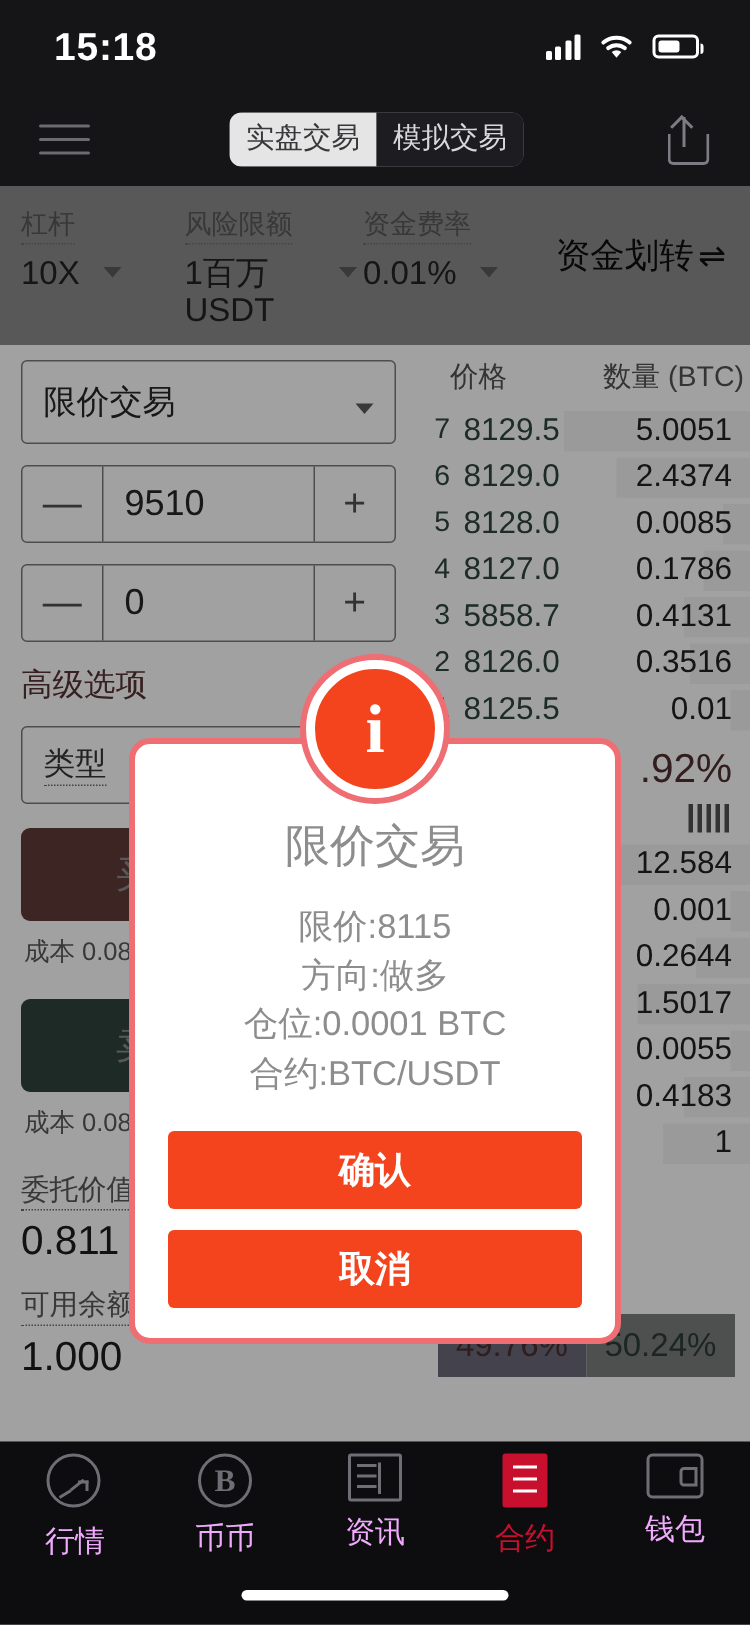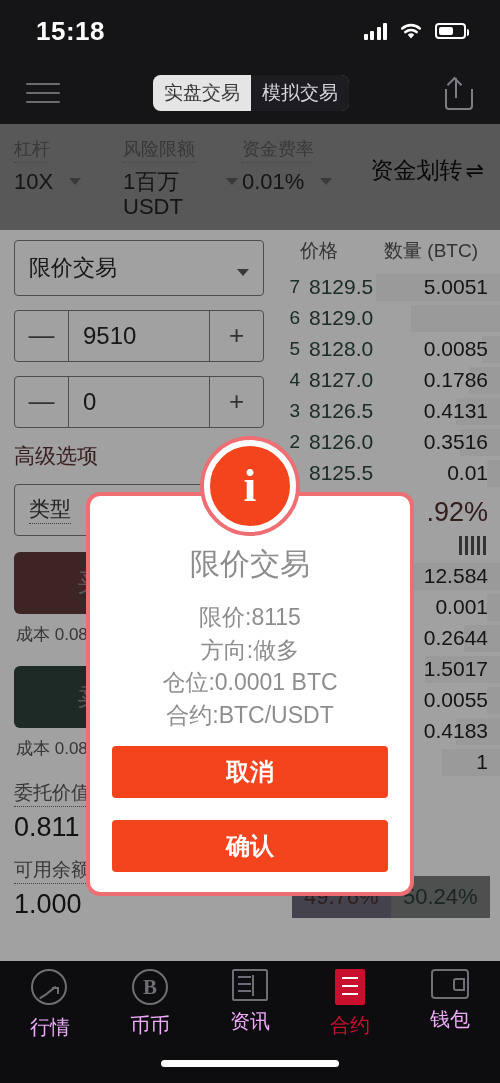--- a/index.html
+++ b/index.html
@@ -73,21 +73,21 @@
   .typebox { height:52px; border:1px solid #ddd; border-radius:4px; display:flex; align-items:center; padding:0 14px; font-size:21px; color:#555; margin-bottom:16px;}
   .typebox span { border-bottom:1px dotted #bbb; }
   .bigbtn { height:62px; border-radius:6px; display:flex; align-items:center; justify-content:center; font-size:25px; color:#fff;}
   .buybtn { background:#ef4b36; }
   .sellbtn { background:#1a7d4e; }
   .costline { font-size:17px; color:#999; margin:9px 0 20px 2px;}
   .stat { margin-top:14px; }
   .stat .k { font-size:19px; color:#9a9a9a; border-bottom:1px dotted #c6c6c6; display:inline-block;}
   .stat .v { font-size:27px; color:#222; margin-top:5px;}
 
-  .obhead { display:flex; font-size:19px; color:#8f8f8f; padding:0 22px 8px 0;}
+  .obhead { display:flex; font-size:19px; color:#8f8f8f; padding:0 4px 8px 0;}
   .obhead .h1 { width:92px; text-align:left; padding-left:22px;}
   .obhead .h2 { flex:1; text-align:right;}
   .obrow { display:flex; align-items:center; height:31px; font-size:21px; position:relative;}
   .obrow .idx { width:22px; text-align:right; font-size:19px;}
   .obrow .px { width:86px; text-align:left; padding-left:9px;}
   .obrow .qty { flex:1; text-align:right; padding-right:12px; color:#2b2b2b; position:relative; z-index:2;}
   .depth { position:absolute; right:0; top:2px; bottom:2px; background:rgba(0,0,0,0.045); z-index:1;}
   .sell .idx,.sell .px { color:#18845a; }
   .buy  .idx,.buy  .px { color:#c0392b; }
   .midprice { padding:8px 12px 2px 0; text-align:right;}
@@ -270,37 +270,38 @@
               <div class="obrow sell">
                 <div class="depth" style="width: 56%;"></div>
                 <div class="idx">7</div>
                 <div class="px">8129.5</div>
                 <div class="qty">5.0051</div>
               </div>
               <div class="obrow sell">
                 <div class="depth" style="width: 40%;"></div>
                 <div class="idx">6</div>
                 <div class="px">8129.0</div>
+                <div class="qty">2.4374</div>
               </div>
               <div class="obrow sell">
                 <div class="depth" style="width: 8%;"></div>
                 <div class="idx">5</div>
                 <div class="px">8128.0</div>
                 <div class="qty">0.0085</div>
               </div>
               <div class="obrow sell">
                 <div class="depth" style="width: 14%;"></div>
                 <div class="idx">4</div>
                 <div class="px">8127.0</div>
                 <div class="qty">0.1786</div>
               </div>
               <div class="obrow sell">
                 <div class="depth" style="width: 20%;"></div>
                 <div class="idx">3</div>
-                <div class="px">8126.5</div>
+                <div class="px">5858.7</div>
                 <div class="qty">0.4131</div>
               </div>
               <div class="obrow sell">
                 <div class="depth" style="width: 18%;"></div>
                 <div class="idx">2</div>
                 <div class="px">8126.0</div>
                 <div class="qty">0.3516</div>
               </div>
               <div class="obrow sell">
                 <div class="depth" style="width: 6%;"></div>
@@ -388,22 +389,22 @@
 
     <div class="modal">
       <div class="badge">
         <span class="i">i</span>
       </div>
       <div class="m-title">限价交易</div>
       <div class="m-line">限价:8115</div>
       <div class="m-line">方向:做多</div>
       <div class="m-line">仓位:0.0001 BTC</div>
       <div class="m-line">合约:BTC/USDT</div>
+      <div class="m-btn first">确认</div>
       <div class="m-btn">取消</div>
-      <div class="m-btn first">确认</div>
     </div>
   </div>
 
   <div class="tabbar">
     <div class="tabs">
       <div class="tab">
         <div class="tico">
           <div class="ring"></div>
           <div class="arrow">
               <span class="arrowhead"></span>

